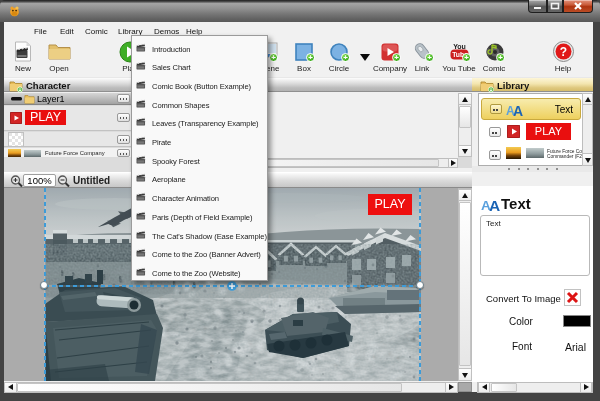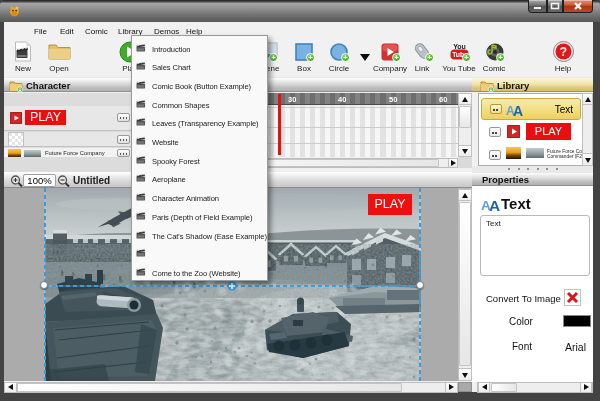--- a/index.html
+++ b/index.html
@@ -278,20 +278,33 @@
   <div id="tl-head" class="phead">
       <span style="position:absolute;left:22px;top:2px">Character</span>
     <svg style="position:absolute;left:5px;top:1px" width="14" height="13" viewBox="0 0 14 13">
         <path d="M1 3 h4 l1.5 1.5 H13 V12 H1 z" fill="#e8bc5a" stroke="#a8842a" stroke-width=".8"></path>
         <path d="M1 5 H13 V12 H1 z" fill="#f0cd74"></path>
         <circle cx="11" cy="10.5" r="2.6" fill="#52b83a" stroke="#fff" stroke-width=".7"></circle>
         <path d="M11 9 v3 M9.8 10.8 L11 12 l1.2-1.2" stroke="#fff" stroke-width=".8" fill="none"></path>
       </svg>
   </div>
   <div id="tl-left" class="abs">
+    <div id="row-layer" class="tlrow">
+      <svg style="position:absolute;left:7px;top:4px" width="11" height="4">
+          <rect width="11" height="3.5" rx="1.5" fill="#111"></rect>
+        </svg>
+      <svg style="position:absolute;left:20px;top:1px" width="11" height="10" viewBox="0 0 14 13">
+          <path d="M1 2 h4 l1.5 1.5 H13 V12 H1 z" fill="#e8bc5a" stroke="#a8842a" stroke-width=".8"></path>
+          <path d="M1 4.5 H13 V12 H1 z" fill="#f0cd74"></path>
+        </svg>
+      <span style="position:absolute;left:33px;top:1px;font-size:9px">Layer1</span>
+      <span class="dots-btn" style="top:1px">
+          <i></i>
+        </span>
+    </div>
     <div id="row-play" class="tlrow">
       <svg style="position:absolute;left:6px;top:6px" width="12" height="12">
           <rect width="12" height="12" rx="2" fill="#d22525" stroke="#8e1212" stroke-width="1"></rect>
           <path d="M4.5 3.5 L9 6 L4.5 8.5 z" fill="#fff"></path>
         </svg>
       <div style="position:absolute;left:21px;top:4px;width:41px;height:15px;background:#e90f0f;color:#fff;font-size:12.5px;text-align:center;line-height:15px">PLAY</div>
       <span class="dots-btn" style="top:7px">
           <i></i>
         </span>
     </div>
@@ -302,33 +315,20 @@
         </span>
     </div>
     <div id="row-ff" class="tlrow">
       <div style="position:absolute;left:4px;top:1px;width:13px;height:9px;background:linear-gradient(180deg,#f2ca52,#ec9d20 45%,#7a4608 70%,#241402);"></div>
       <div style="position:absolute;left:20px;top:2px;width:17px;height:7px;background:linear-gradient(180deg,#c2cccc,#8d9a9c 60%,#5c686a);"></div>
       <span style="position:absolute;left:41px;top:2px;font-size:5.8px;color:#222">Future Force Company</span>
       <span class="dots-btn" style="top:1px;height:8px">
           <i></i>
         </span>
     </div>
-  </div>
-  <div id="tracks" class="abs">
-    <div id="ruler">
-        <span style="left:155px">30</span>
-        <span style="left:205px">40</span>
-        <span style="left:256px">50</span>
-        <span style="left:306px">60</span>
-      </div>
-    <div id="trackbg"></div>
-    <div class="trline" style="top:14px"></div>
-      <div class="trline" style="top:34px"></div>
-      <div class="trline" style="top:50px"></div>
-    <div id="playhead"></div>
   </div>
 
   <div class="sbtrack" style="left:458px;top:93px;width:14px;height:64px"></div>
   <div class="sbbtn" style="left:458px;top:93px;width:14px;height:12px"></div>
   <div class="tri" style="left:462px;top:97px;border-left:3.5px solid transparent;border-right:3.5px solid transparent;border-bottom:5px solid #111"></div>
   <div class="sbthumbh" style="left:459px;top:106px;width:12px;height:22px"></div>
   <div class="sbbtn" style="left:458px;top:145px;width:14px;height:12px"></div>
   <div class="tri" style="left:462px;top:149px;border-left:3.5px solid transparent;border-right:3.5px solid transparent;border-top:5px solid #111"></div>
   <div class="sbtrack" style="left:133px;top:158px;width:325px;height:10px"></div>
   <div class="sbthumb" style="left:134px;top:159px;width:305px;height:8px"></div>
@@ -905,23 +905,20 @@
   <div class="sbtrack" style="left:582px;top:93px;width:11px;height:73px"></div>
   <div class="sbbtn" style="left:582px;top:93px;width:11px;height:12px"></div>
   <div class="tri" style="left:585px;top:97px;border-left:3px solid transparent;border-right:3px solid transparent;border-bottom:5px solid #111"></div>
   <div class="sbbtn" style="left:582px;top:153px;width:11px;height:13px"></div>
   <div class="tri" style="left:585px;top:158px;border-left:3px solid transparent;border-right:3px solid transparent;border-top:5px solid #111"></div>
 
   <div class="abs" style="left:472px;top:166px;width:121px;height:6px;background:#e9e9e9"></div>
   <div class="abs" style="left:508px;top:168px;width:50px;height:2px;background:repeating-linear-gradient(90deg,#909090 0 2px,transparent 2px 9.6px)"></div>
   <div class="abs" style="left:474px;top:203px;width:2px;height:52px;background:repeating-linear-gradient(180deg,#909090 0 2px,transparent 2px 9.6px)"></div>
 
-  <div id="prop-head" class="phead">
-      <span style="position:absolute;left:10px;top:1px">Properties</span>
-    </div>
   <div id="props" class="abs">
     <svg style="position:absolute;left:9px;top:10px" width="20" height="16" viewBox="0 0 20 16">
         <text x="0" y="13.5" font-family="Liberation Sans" font-size="13.5" font-weight="bold" fill="#5aa0dd">A</text>
         <text x="8" y="14.5" font-family="Liberation Sans" font-size="15.5" font-weight="bold" fill="#1a63b4">A</text>
       </svg>
     <span style="position:absolute;left:29px;top:9px;font-size:15px;font-weight:bold">Text</span>
     <div id="textarea">Text</div>
     <span style="position:absolute;left:14px;top:107px;font-size:9.5px">Convert To Image</span>
     <div style="position:absolute;left:92px;top:103px;width:17px;height:17px;background:#fff;border:1px solid #c2c2c2">
       <svg width="15" height="15">
@@ -976,21 +973,21 @@
         <rect x="0.5" y="4.5" width="9.5" height="5" rx="0.5" fill="#555"></rect>
         <rect x="1.5" y="6" width="7.5" height="2.5" fill="#777"></rect>
       </svg>
     <span class="mi" style="top:83.3px">Leaves (Transparency Example)</span>
     <svg class="mic" style="top:100.0px" width="10" height="9" viewBox="0 0 11 10">
         <path d="M0.5 3 L9.5 1.5 L10 3.5 L1 5 z" fill="#3a3a3a"></path>
         <path d="M1.5 2.9 l1.3-1.4 1.1.3-1.3 1.4z M4.8 2.3 l1.3-1.4 1.1.3-1.3 1.4z M8 1.7 l1-1.1 1 .3-1.2 1.2z" fill="#ddd"></path>
         <rect x="0.5" y="4.5" width="9.5" height="5" rx="0.5" fill="#555"></rect>
         <rect x="1.5" y="6" width="7.5" height="2.5" fill="#777"></rect>
       </svg>
-    <span class="mi" style="top:102.0px">Website</span>
+    <span class="mi" style="top:102.0px">Pirate</span>
     <svg class="mic" style="top:118.7px" width="10" height="9" viewBox="0 0 11 10">
         <path d="M0.5 3 L9.5 1.5 L10 3.5 L1 5 z" fill="#3a3a3a"></path>
         <path d="M1.5 2.9 l1.3-1.4 1.1.3-1.3 1.4z M4.8 2.3 l1.3-1.4 1.1.3-1.3 1.4z M8 1.7 l1-1.1 1 .3-1.2 1.2z" fill="#ddd"></path>
         <rect x="0.5" y="4.5" width="9.5" height="5" rx="0.5" fill="#555"></rect>
         <rect x="1.5" y="6" width="7.5" height="2.5" fill="#777"></rect>
       </svg>
     <span class="mi" style="top:120.7px">Spooky Forest</span>
     <svg class="mic" style="top:137.4px" width="10" height="9" viewBox="0 0 11 10">
         <path d="M0.5 3 L9.5 1.5 L10 3.5 L1 5 z" fill="#3a3a3a"></path>
         <path d="M1.5 2.9 l1.3-1.4 1.1.3-1.3 1.4z M4.8 2.3 l1.3-1.4 1.1.3-1.3 1.4z M8 1.7 l1-1.1 1 .3-1.2 1.2z" fill="#ddd"></path>
@@ -1018,20 +1015,21 @@
         <rect x="0.5" y="4.5" width="9.5" height="5" rx="0.5" fill="#555"></rect>
         <rect x="1.5" y="6" width="7.5" height="2.5" fill="#777"></rect>
       </svg>
     <span class="mi" style="top:195.5px">The Cat's Shadow (Ease Example)</span>
     <svg class="mic" style="top:212.2px" width="10" height="9" viewBox="0 0 11 10">
         <path d="M0.5 3 L9.5 1.5 L10 3.5 L1 5 z" fill="#3a3a3a"></path>
         <path d="M1.5 2.9 l1.3-1.4 1.1.3-1.3 1.4z M4.8 2.3 l1.3-1.4 1.1.3-1.3 1.4z M8 1.7 l1-1.1 1 .3-1.2 1.2z" fill="#ddd"></path>
         <rect x="0.5" y="4.5" width="9.5" height="5" rx="0.5" fill="#555"></rect>
         <rect x="1.5" y="6" width="7.5" height="2.5" fill="#777"></rect>
       </svg>
+    <span class="mi" style="top:214.2px">Come to the Zoo (Banner Advert)</span>
     <svg class="mic" style="top:230.9px" width="10" height="9" viewBox="0 0 11 10">
         <path d="M0.5 3 L9.5 1.5 L10 3.5 L1 5 z" fill="#3a3a3a"></path>
         <path d="M1.5 2.9 l1.3-1.4 1.1.3-1.3 1.4z M4.8 2.3 l1.3-1.4 1.1.3-1.3 1.4z M8 1.7 l1-1.1 1 .3-1.2 1.2z" fill="#ddd"></path>
         <rect x="0.5" y="4.5" width="9.5" height="5" rx="0.5" fill="#555"></rect>
         <rect x="1.5" y="6" width="7.5" height="2.5" fill="#777"></rect>
       </svg>
     <span class="mi" style="top:232.9px">Come to the Zoo (Website)</span>
     </div>
 </div>
 

